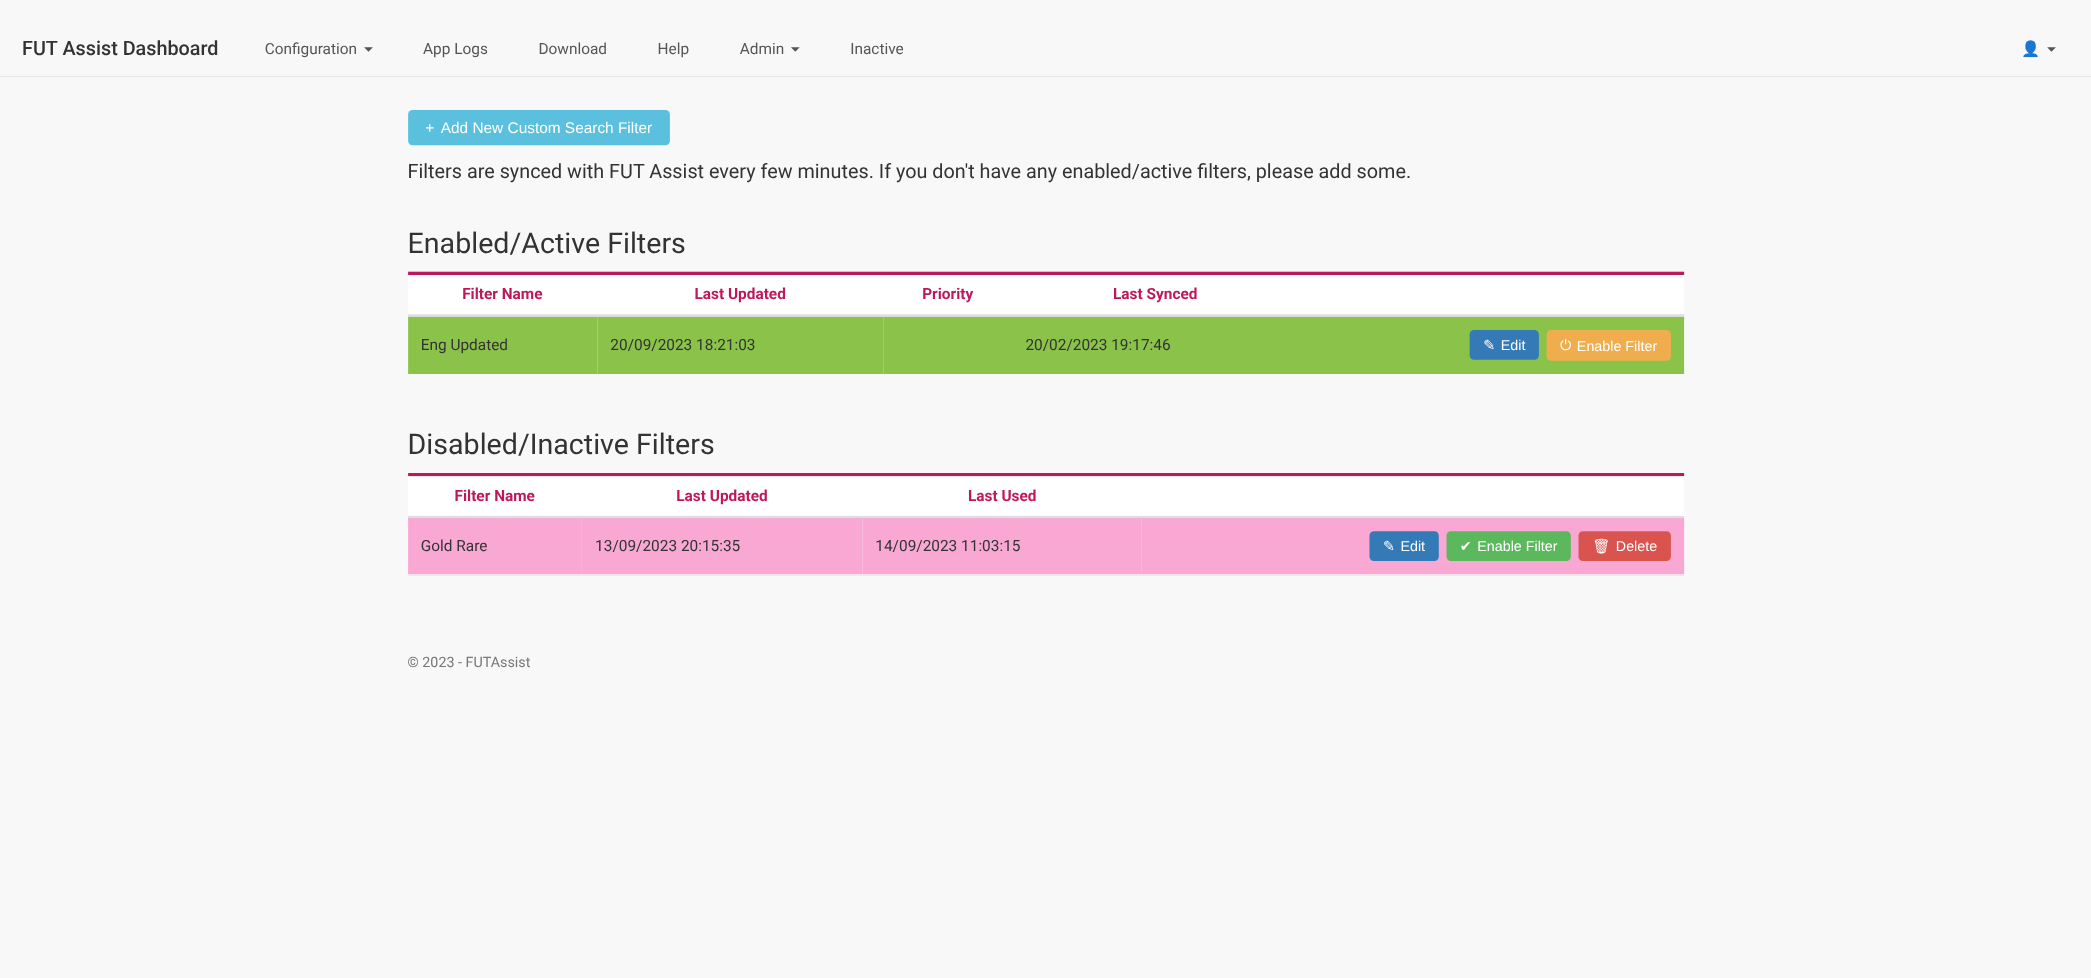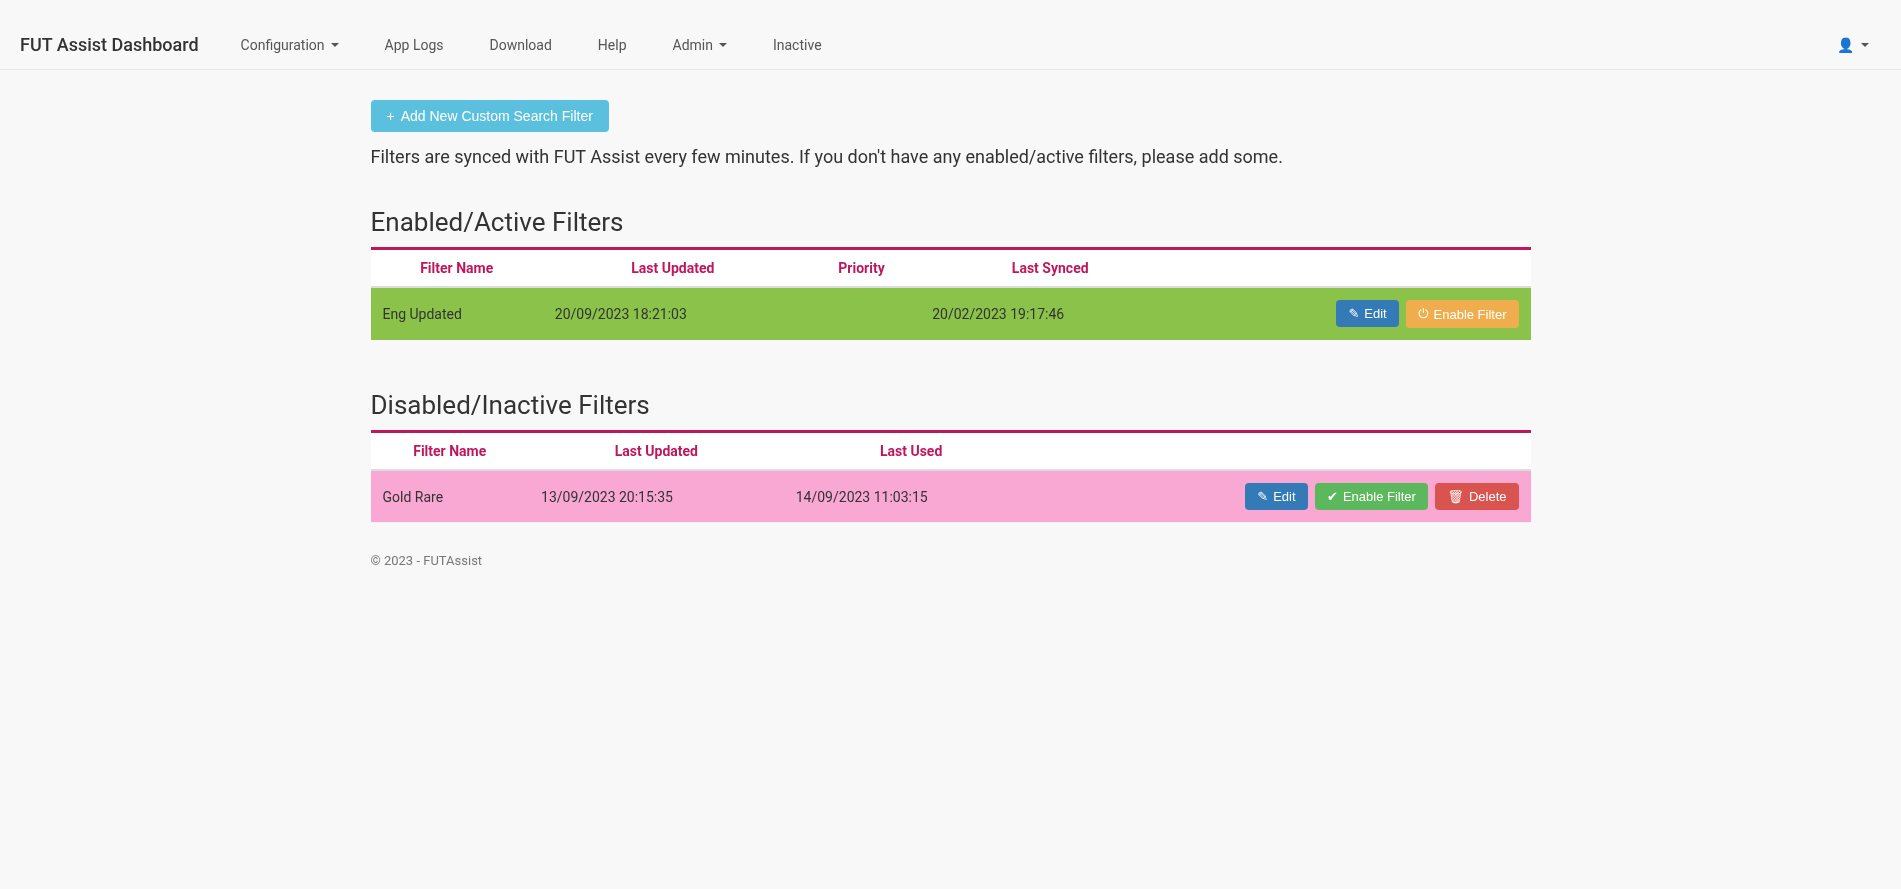--- a/index.html
+++ b/index.html
@@ -140,21 +140,21 @@
       gap: 5px;
       color: white;
       margin-left: 4px;
     }
     .btn-primary { background-color: #337ab7; }
     .btn-warning { background-color: #f0ad4e; }
     .btn-success { background-color: #5cb85c; }
     .btn-danger { background-color: #d9534f; }
 
     .footer {
-      margin-top: 30px;
+      margin-top: 72px;
       color: #777;
       font-size: 13px;
     }
 
   </style>
 </head>
 <body>
 
 <nav class="navbar">
   <a class="navbar-brand">FUT Assist Dashboard</a>

